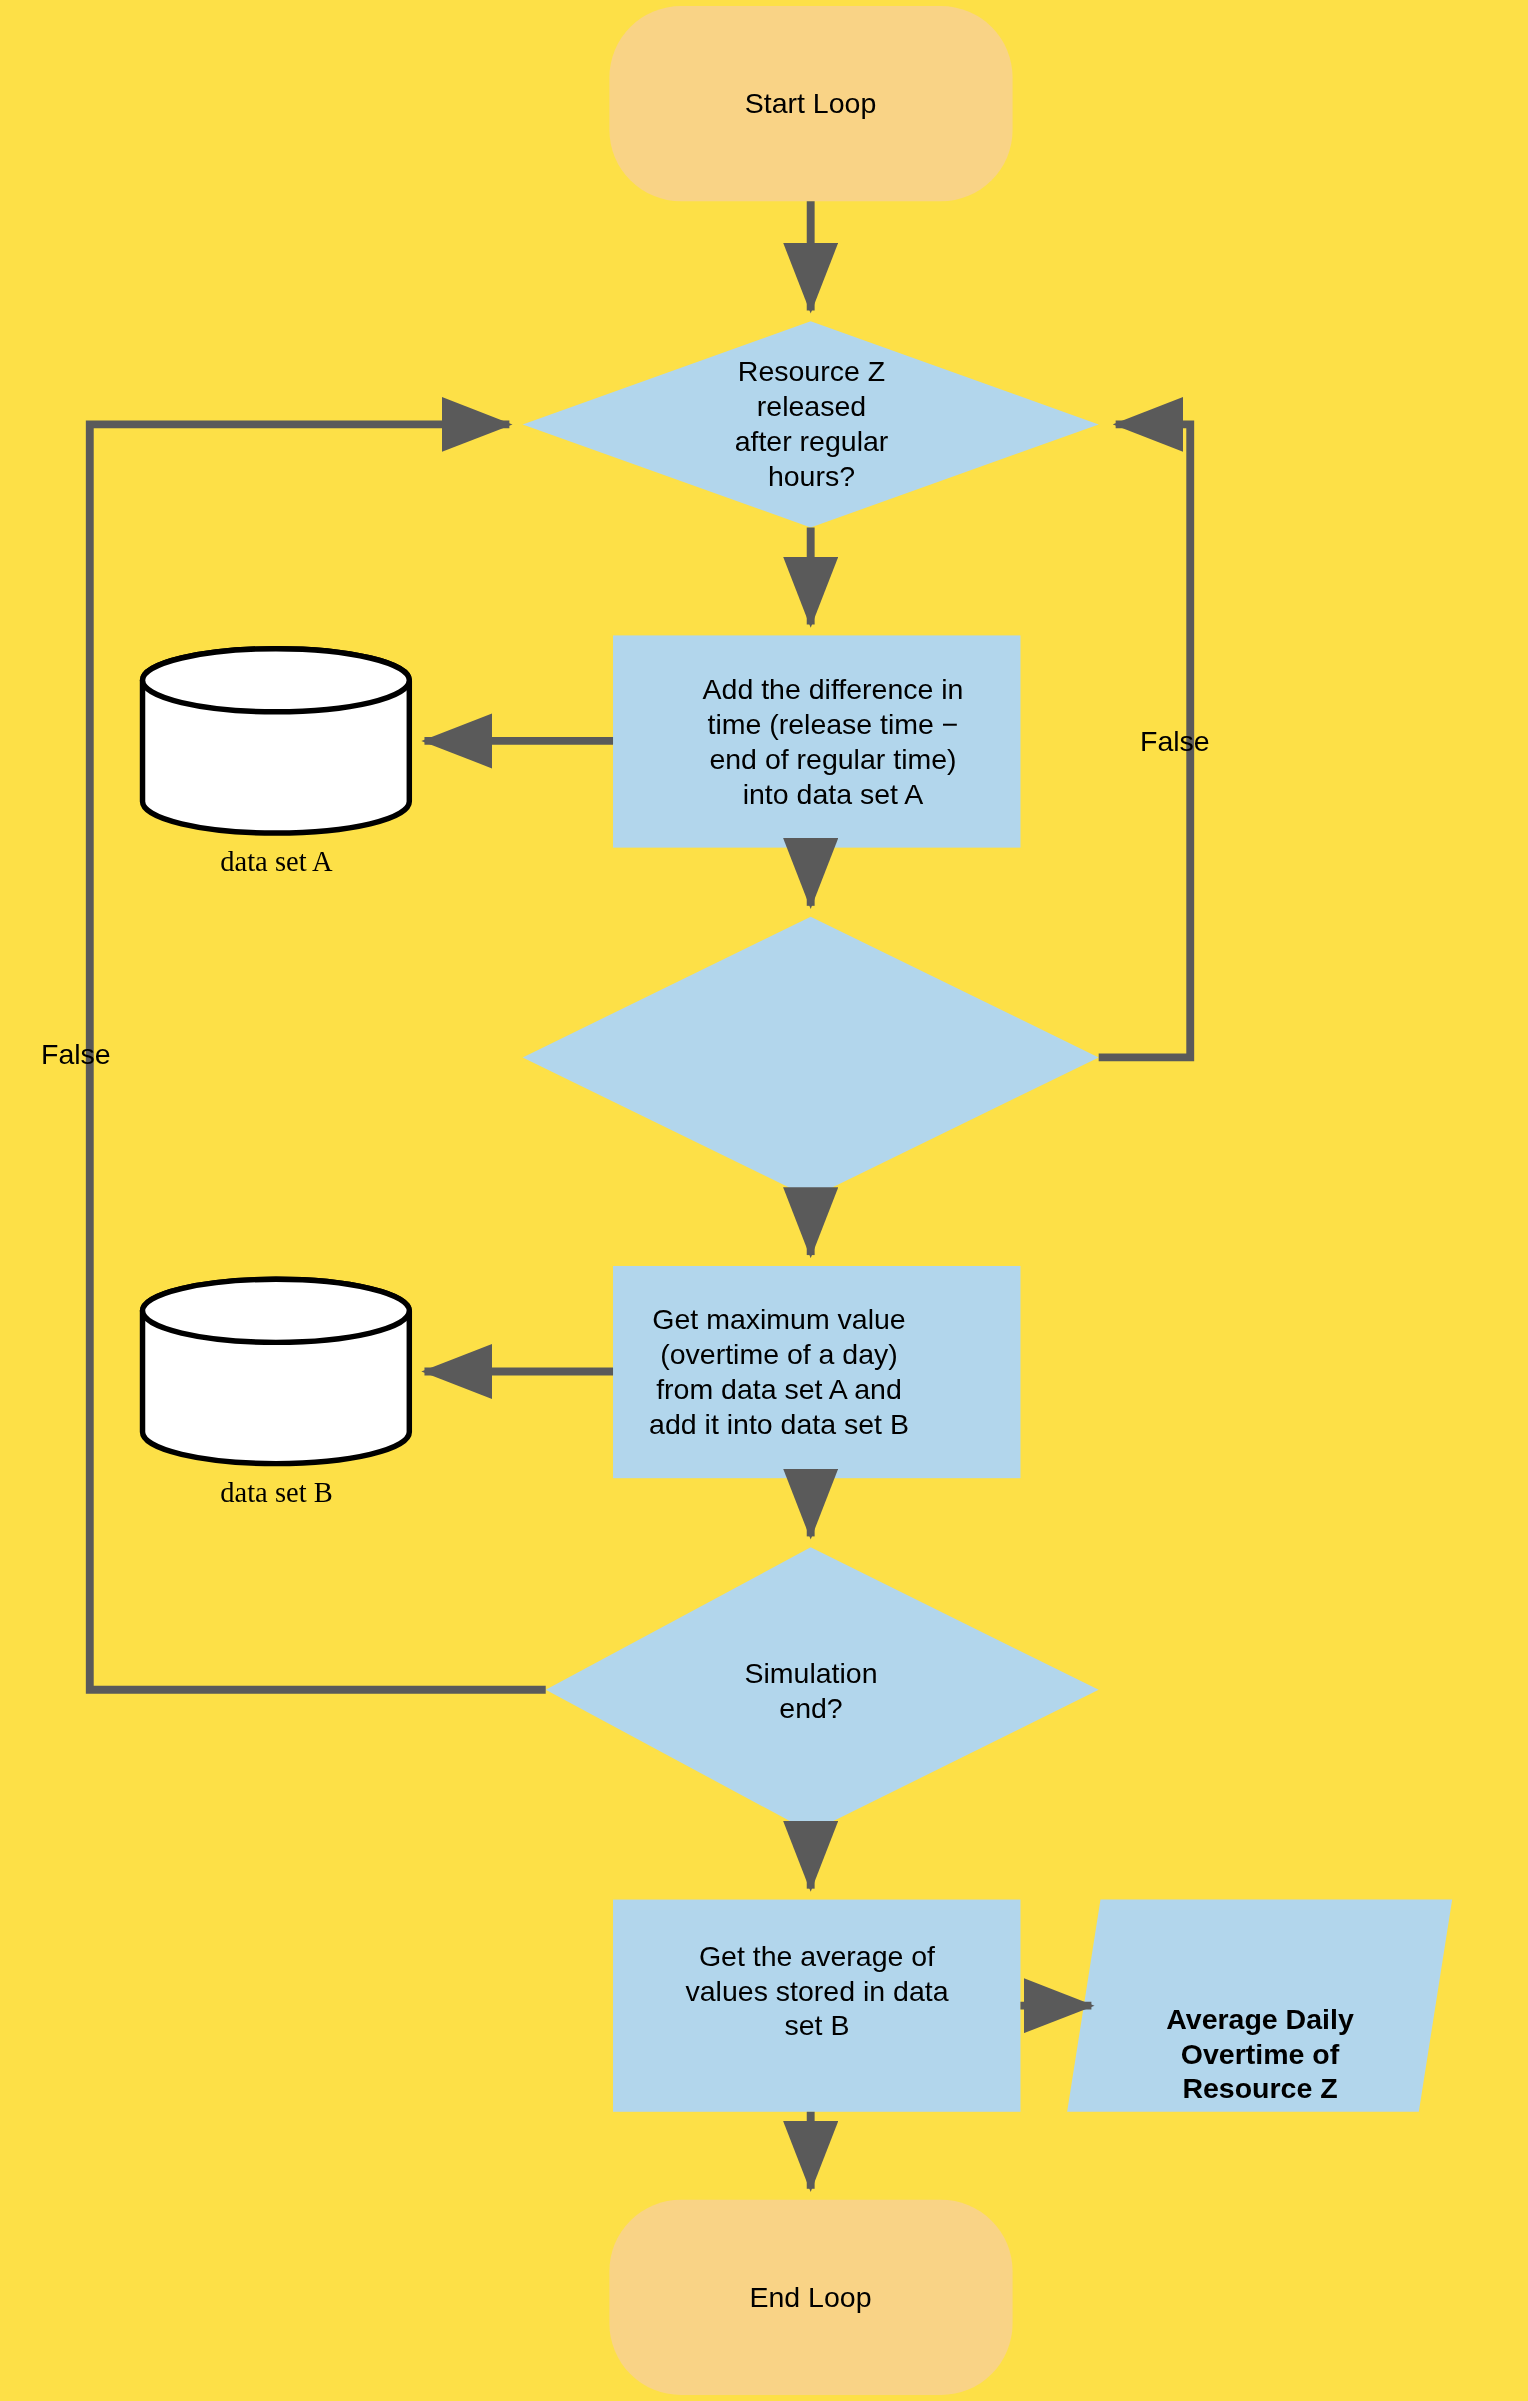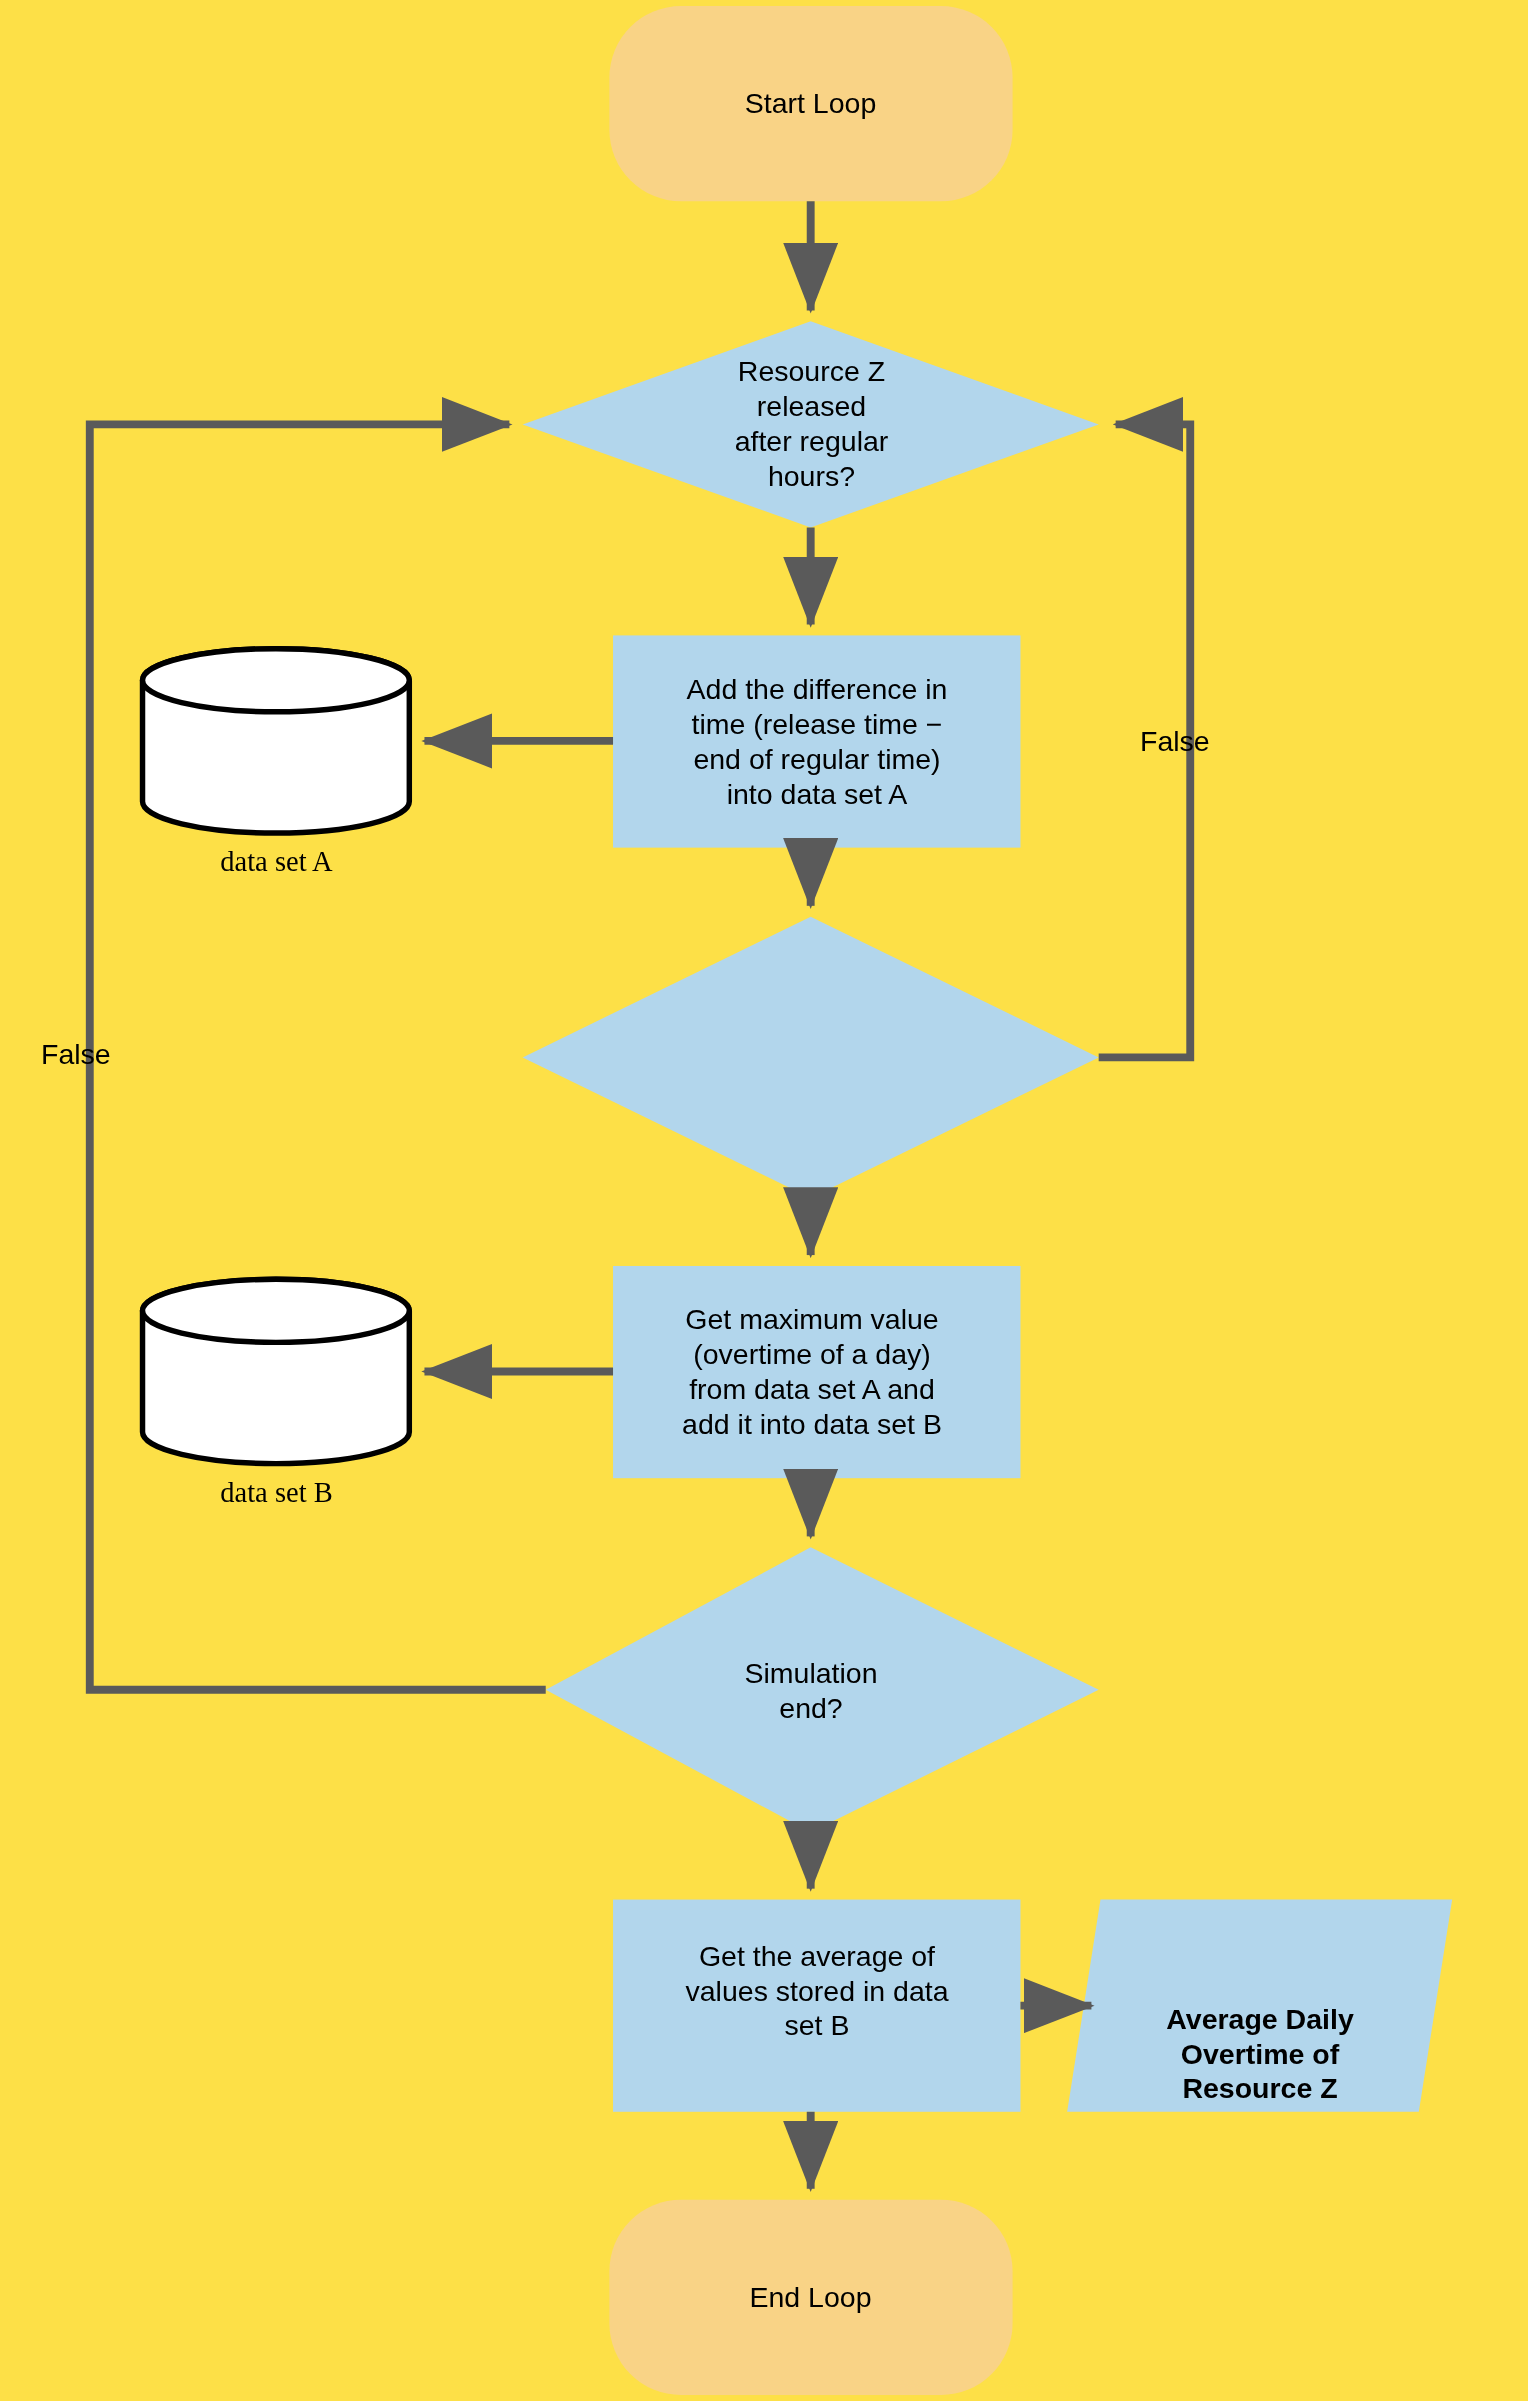--- a/index.html
+++ b/index.html
@@ -122,29 +122,29 @@
     <line x1="1337" y1="3483" x2="1337" y2="3610" stroke="#5a5a5a" stroke-width="13" marker-end="url(#arrowhead)"></line>
   </svg>
 
   <div class="node-text" style="left:609px; top:6px; width:403px; height:195px;">Start Loop</div>
 
   <div class="node-text" style="left:643px; top:324px; width:337px; height:200px;">Resource Z
 released
 after regular
 hours?</div>
 
-  <div class="node-text" style="left:613px; top:636px; width:408px; height:212px;">Add the difference in
+  <div class="node-text" style="left:613px; top:636px; width:408px; height:212px;padding-left:16px;">Add the difference in
 time (release time −
 end of regular time)
 into data set A</div>
 
   <div class="store-label" style="left:143px; top:846px; width:267px;">data set A</div>
 
 
-  <div class="node-text" style="left:646px; top:1266px; width:332px; height:212px;">Get maximum value
+  <div class="node-text" style="left:613px; top:1266px; width:332px; height:212px;">Get maximum value
 (overtime of a day)
 from data set A  and
 add it into data set B</div>
 
   <div class="store-label" style="left:143px; top:1477px; width:267px;text-align:center;">data set B</div>
 
   <div class="node-text" style="left:652px; top:1589px; width:318px; height:203px;">Simulation
 end?</div>
 
   <div class="node-text" style="left:613px; top:1900px; width:408px; height:182px;">Get the average of

